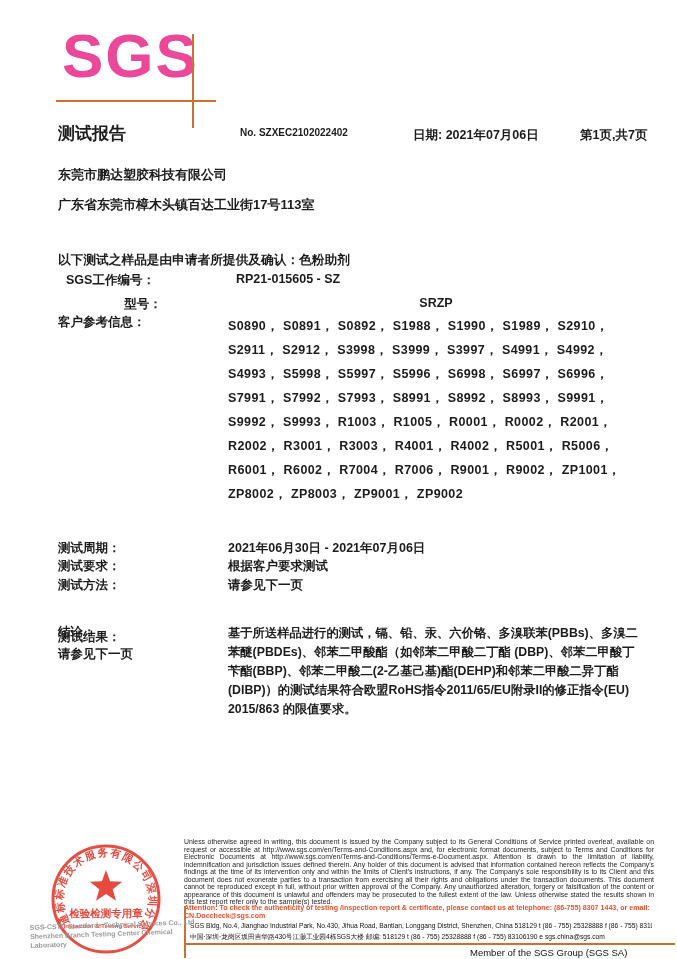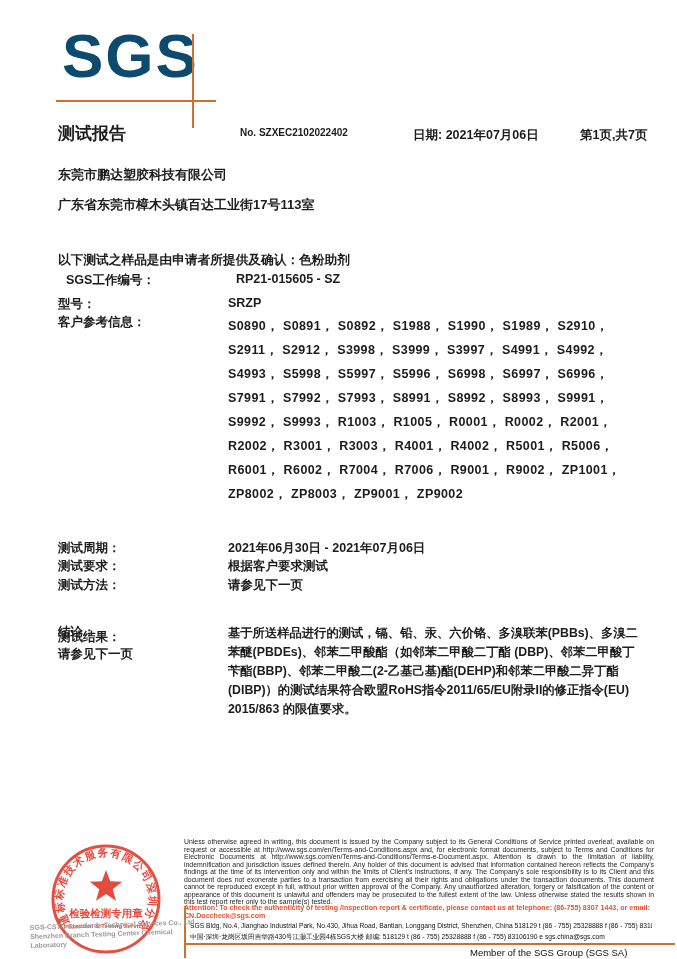--- a/index.html
+++ b/index.html
@@ -5,42 +5,42 @@
   * { margin:0; padding:0; box-sizing:border-box; }
   html,body { background:#e8e8e8; }
   .page {
     position:relative; width:677px; height:959px; margin:0 auto;
     background:#ffffff; overflow:hidden;
     font-family:"Liberation Sans", sans-serif; color:#1c1c1c;
   }
   
   .logo-text {
     position:absolute; left:62px; top:20px;
-    font-size:62px; font-weight:700; color:#0c4a6e; letter-spacing:2px;
+    font-size:62px; font-weight:700; color:#ec4899; letter-spacing:2px;
     font-family:"Liberation Sans", sans-serif;
   }
   .logo-hline { position:absolute; left:56px; top:100px; width:160px; height:2px; background:#cf7030; }
   .logo-vline { position:absolute; left:192px; top:34px; width:2px; height:94px; background:#cf7030; }
 
   .report-title { position:absolute; left:58px; top:122px; font-size:17px; font-weight:700; }
   .report-no    { position:absolute; left:240px; top:127px; font-size:10px; font-weight:700; }
   .report-date  { position:absolute; left:413px; top:127px; font-size:12.5px; font-weight:700; }
   .report-pages { position:absolute; left:556px; top:127px; font-size:12.5px; font-weight:700;margin-left:24px; }
 
   .applicant-name { position:absolute; left:58px; top:166px; font-size:13px; font-weight:700; }
   .applicant-addr { position:absolute; left:58px; top:196px; font-size:13px; font-weight:700; }
 
   .statement { position:absolute; left:58px; top:252px; font-size:12.7px; font-weight:700; }
 
   
   .row { position:absolute; left:58px; width:586px; display:flex; }
   .row .lbl { width:170px; flex-shrink:0; font-size:12.5px; font-weight:700; }
   .row .val { flex:1; font-size:12.5px; font-weight:700; }
   #row-job     { top:272px;margin-left:8px; }
-  #row-model   { top:296px; }
+  #row-model   { top:296px;text-align:center; }
   #row-refs    { top:314px; }
   #row-refs .codes-line { line-height:24px; letter-spacing:0.4px; }
   #row-recv    { top:518px; }
   #row-period  { top:540px; }
   #row-req     { top:558px; }
   #row-method  { top:577px; }
   #row-result  { top:629px;flex-direction:column; }
   #row-concl   { top:624px; }
   #row-concl .val { line-height:19px; font-size:12.3px; width:414px; }
 

